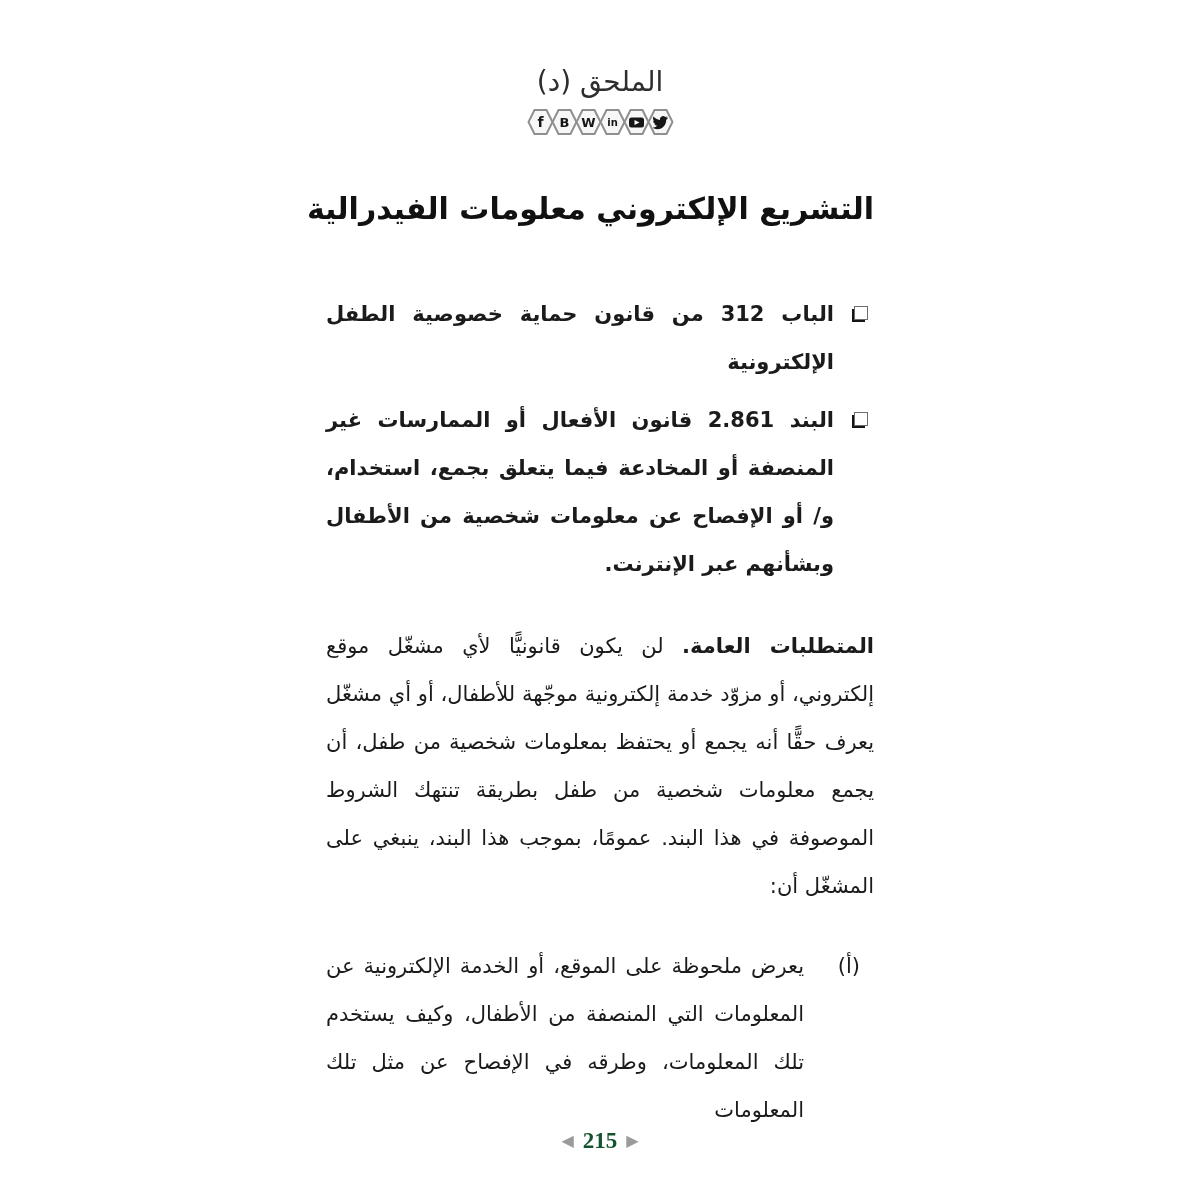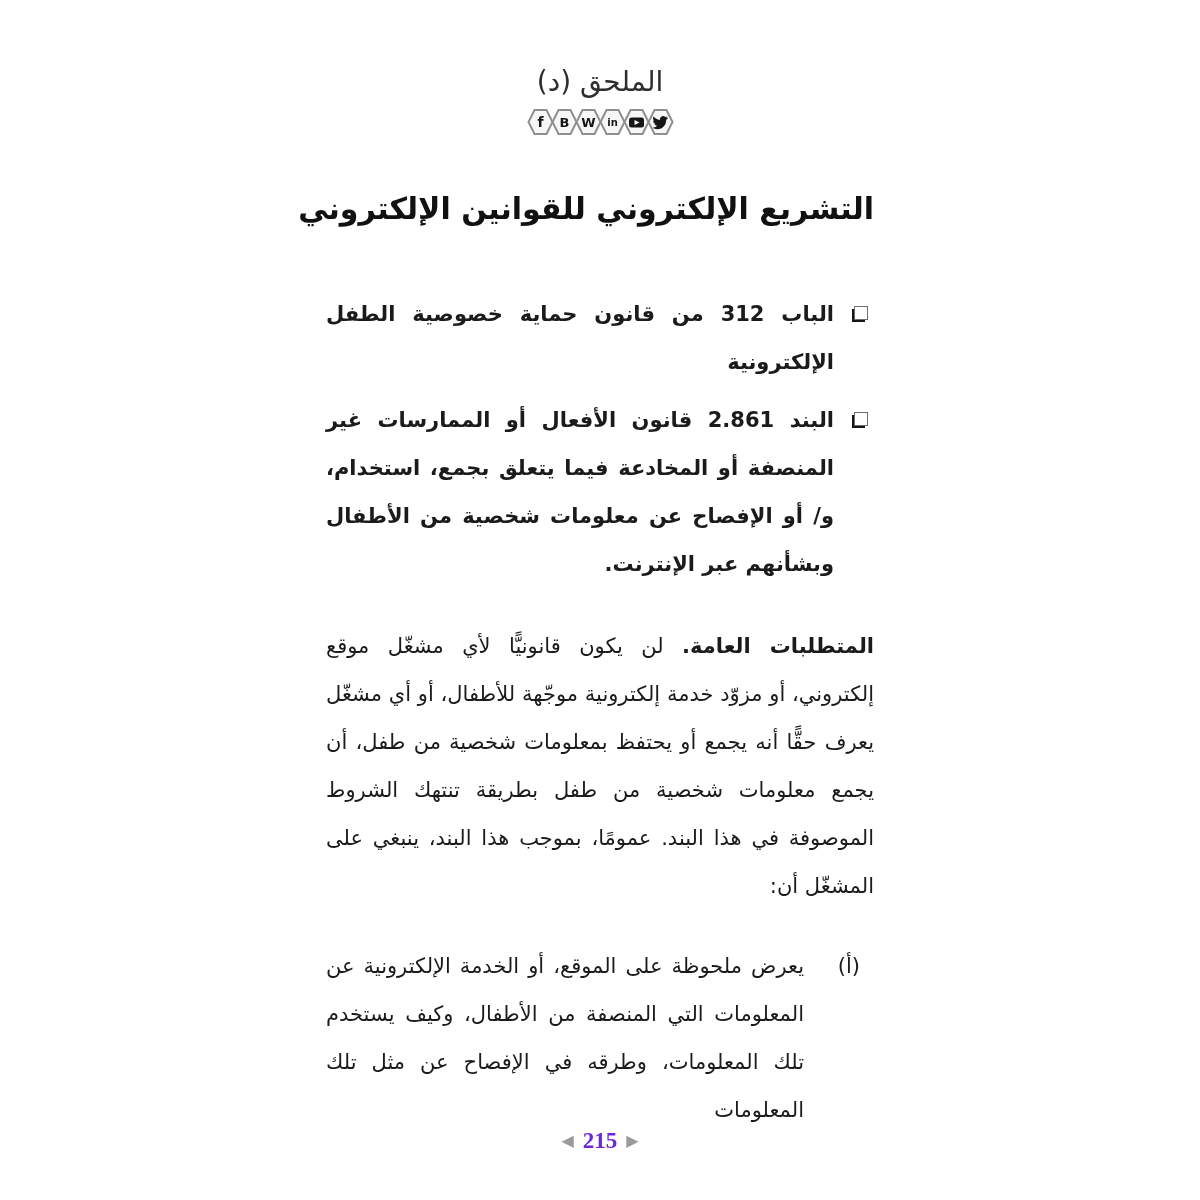--- a/index.html
+++ b/index.html
@@ -112,21 +112,21 @@
   .page-arrow {
     font-size: 16px;
     color: #9b9b9b;
     vertical-align: 2px;
     cursor: pointer;
   }
   .page-number {
     font-family: "Liberation Serif", "DejaVu Serif", serif;
     font-weight: bold;
     font-size: 23px;
-    color: #6d28d9;
+    color: #14532d;
     margin: 0 9px;
   }
 </style>
 </head>
 <body>
 
 <div class="page-column">
 
   <div class="appendix-title">الملحق (د)</div>
 
@@ -151,21 +151,21 @@
       <polygon class="hex" points="7.5,3 19.5,3 25.5,15 19.5,27 7.5,27 1.5,15"></polygon>
       <rect x="6" y="10.5" width="15" height="10" rx="2.5" fill="#161616"></rect>
       <polygon points="11.5,13 16.5,15.5 11.5,18" fill="#ffffff"></polygon>
     </svg>
     <svg width="27" height="30" viewBox="0 0 27 30">
       <polygon class="hex" points="7.5,3 19.5,3 25.5,15 19.5,27 7.5,27 1.5,15"></polygon>
       <path fill="#161616" transform="translate(5.4,7.6) scale(0.64)" d="M23.953 4.57a10 10 0 01-2.825.775 4.958 4.958 0 002.163-2.723c-.951.555-2.005.959-3.127 1.184a4.92 4.92 0 00-8.384 4.482C7.69 8.095 4.067 6.13 1.64 3.162a4.822 4.822 0 00-.666 2.475c0 1.71.87 3.213 2.188 4.096a4.904 4.904 0 01-2.228-.616v.06a4.923 4.923 0 003.946 4.827 4.996 4.996 0 01-2.212.085 4.936 4.936 0 004.604 3.417A9.867 9.867 0 010 20.616a13.995 13.995 0 007.557 2.209c9.053 0 13.998-7.496 13.998-13.985 0-.21 0-.42-.015-.63a9.935 9.935 0 002.46-2.548l-.047-.092z"></path>
     </svg>
   </div>
 
-  <div class="doc-title">التشريع الإلكتروني للقوانين الإلكتروني</div>
+  <div class="doc-title">التشريع الإلكتروني معلومات الفيدرالية</div>
 
   <div class="bullet-list">
     <div class="bullet-item">
       <div class="bullet-marker-col">
         <div class="square-bullet"></div>
       </div>
       <div class="bullet-text">الباب 312 من قانون حماية خصوصية الطفل الإلكترونية</div>
     </div>
     <div class="bullet-item">
       <div class="bullet-marker-col">

